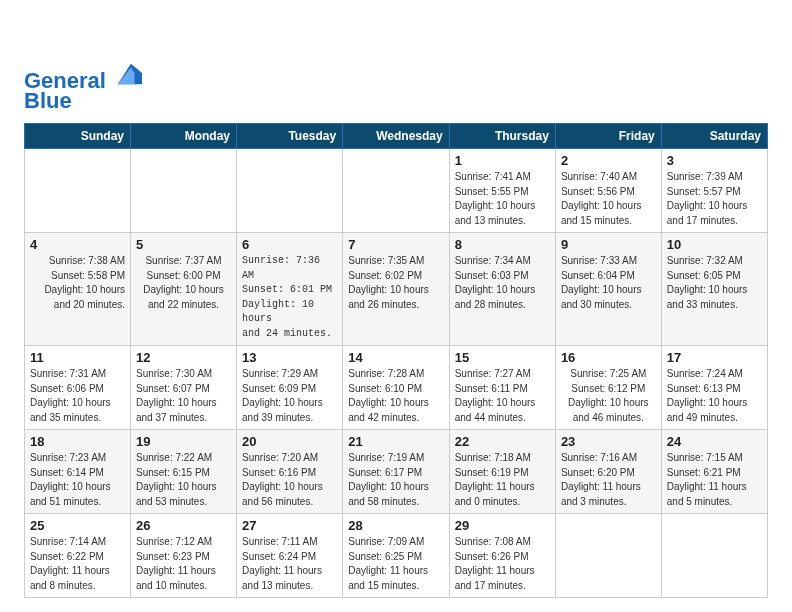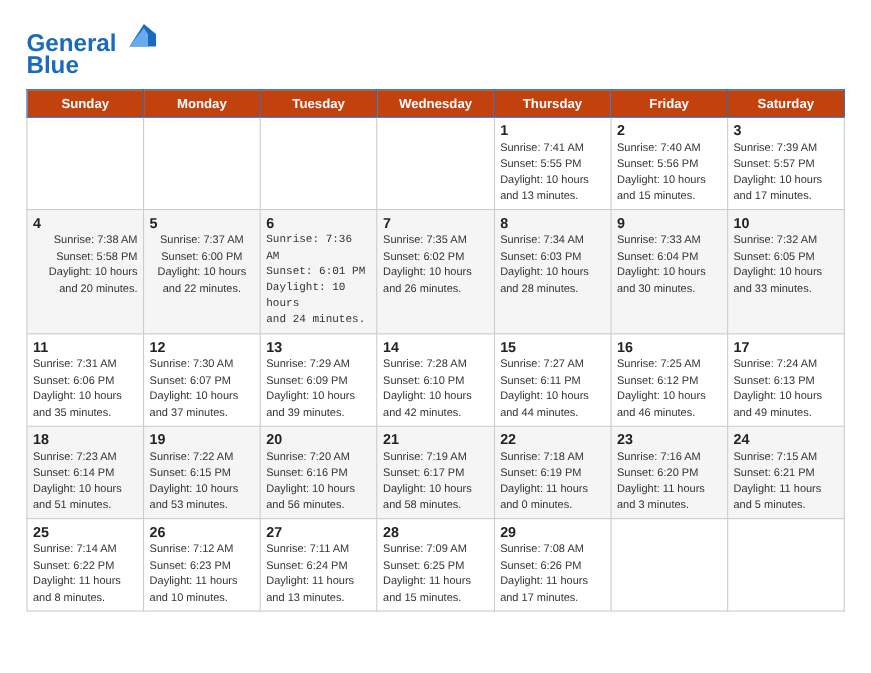--- a/index.html
+++ b/index.html
@@ -5,20 +5,21 @@
     * { margin: 0; padding: 0; box-sizing: border-box; }
     body {
       font-family: Arial, sans-serif;
       background: #fff;
       width: 792px;
       height: 612px;
       overflow: hidden;
     }
     .container {
       padding: 18px 24px 12px 24px;
+      margin-top: 42px;
     }
     .header {
       display: flex;
       align-items: flex-start;
       justify-content: space-between;
       margin-bottom: 10px;
     }
     .logo {
       display: flex;
       align-items: center;
@@ -50,23 +51,23 @@
     .location {
       font-size: 17px;
       color: #444;
     }
     .calendar {
       width: 100%;
       border-collapse: collapse;
       font-size: 10.5px;
     }
     .calendar th {
-      background-color: #c2410c;
+      background-color: #0c4a6e;
       color: #fff;
-      text-align: center;
+      text-align: right;
       padding: 5px 6px;
       font-size: 12px;
       font-weight: bold;
       border: 1px solid #2b6cb8;
     }
     .calendar td {
       border: 1px solid #ccc;
       vertical-align: top;
       padding: 4px 5px;
       width: 107px;
@@ -238,21 +239,21 @@
           </td>
           <td>
             <span class="day-number">15</span>
             <div class="day-info" style="white-space: pre-line;">Sunrise: 7:27 AM
 Sunset: 6:11 PM
 Daylight: 10 hours
 and 44 minutes.</div>
           </td>
           <td>
             <span class="day-number">16</span>
-            <div class="day-info" style="white-space: pre-line;">Sunrise: 7:25 AM
+            <div class="day-info" style="white-space: pre-line; text-align: center;">Sunrise: 7:25 AM
 Sunset: 6:12 PM
 Daylight: 10 hours
 and 46 minutes.</div>
           </td>
           <td>
             <span class="day-number">17</span>
             <div class="day-info" style="white-space: pre-line;">Sunrise: 7:24 AM
 Sunset: 6:13 PM
 Daylight: 10 hours
 and 49 minutes.</div>

